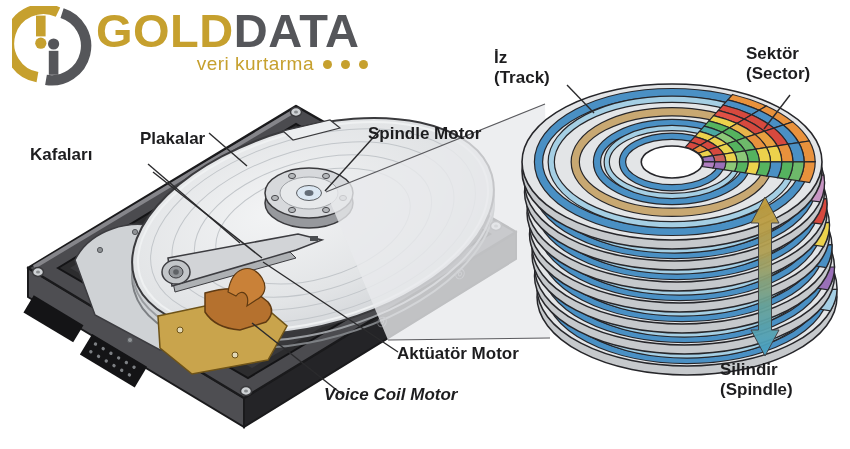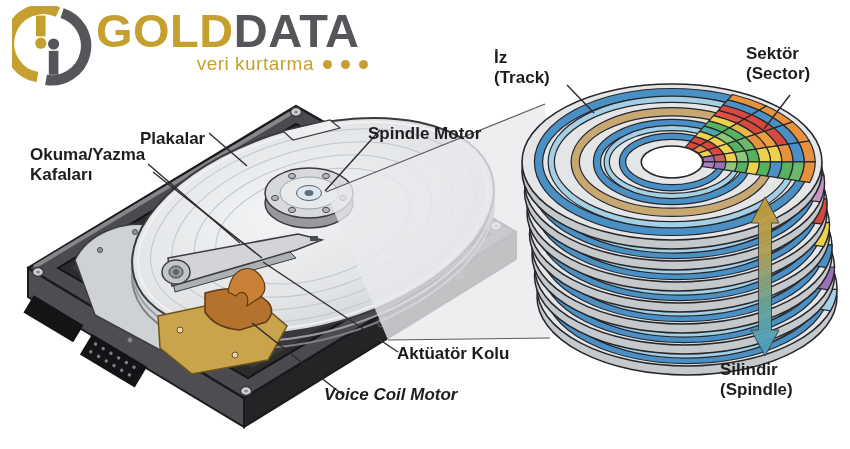--- a/index.html
+++ b/index.html
@@ -300,32 +300,31 @@
         <span class="t">veri kurtarma</span>
         <span class="dot"></span>
         <span class="dot"></span>
         <span class="dot"></span>
       </div>
     </div>
   </div>
 
   <div class="lbl" style="left:140px;top:129px;">Plakalar</div>
   <div class="lbl center" style="left:30px;top:145px;width:128px;">
-    <div>Okuma/Yazma</div>
     <div>Kafaları</div>
   </div>
   <div class="lbl" style="left:368px;top:109px;margin-top:15px;">Spindle Motor</div>
   <div class="lbl center" style="left:494px;top:48px;width:84px;">
     <div>İz</div>
     <div>(Track)</div>
   </div>
   <div class="lbl center" style="left:746px;top:44px;width:96px;">
     <div>Sektör</div>
     <div>(Sector)</div>
   </div>
-  <div class="lbl" style="left:397px;top:344px;">Aktüatör Kolu</div>
+  <div class="lbl" style="left:397px;top:344px;">Aktüatör Motor</div>
   <div class="lbl" style="left:324px;top:385px;font-style:italic;">Voice Coil Motor</div>
   <div class="lbl center" style="left:720px;top:360px;width:104px;">
     <div>Silindir</div>
     <div>(Spindle)</div>
   </div>
 
 </div>
 
 </body></html>

